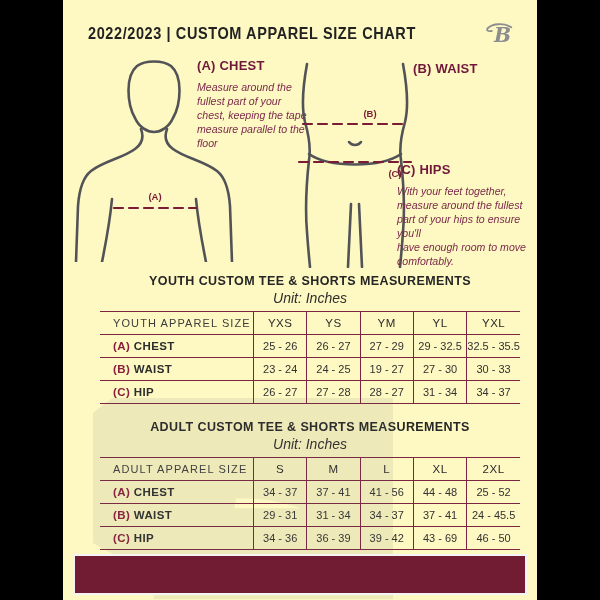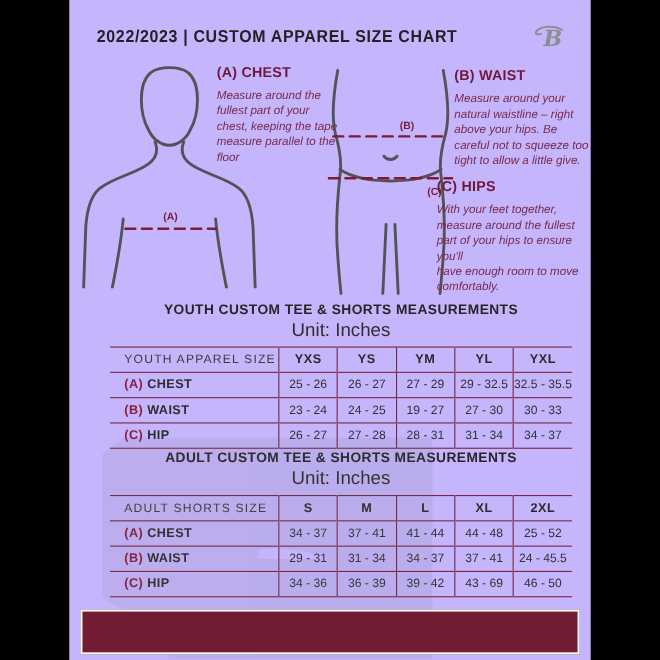--- a/index.html
+++ b/index.html
@@ -1,18 +1,18 @@
 <!DOCTYPE html>
 <html><head>
 <meta charset="utf-8">
 <style>
   html,body{margin:0;padding:0;background:#000;}
   .canvas{position:relative;width:600px;height:600px;background:#000;overflow:hidden;
           font-family:"Liberation Sans",sans-serif;}
-  .page{position:absolute;left:63px;top:0;width:474px;height:600px;background:#c4b5fd;overflow:hidden;}
+  .page{position:absolute;left:63px;top:0;width:474px;height:600px;background:#fef9c3;overflow:hidden;}
 
   
   .hdr{display:flex;justify-content:space-between;align-items:center;padding:20px 22px 0 25px;}
   .hdr-title{font-size:14.5px;font-weight:bold;letter-spacing:.6px;color:#222;transform:scaleY(1.08);}
   .brand{display:flex;align-items:center;gap:7px;}
   .brand-name{font-size:12.5px;font-weight:bold;letter-spacing:5px;color:#1c1c1c;}
   .logo{width:30px;height:28px;}
   .logoB{font-family:"DejaVu Serif",serif;font-style:italic;font-weight:bold;font-size:27px;fill:#8d8d90;}
 
   
@@ -21,30 +21,30 @@
   .fig path,.fig ellipse{fill:none;stroke:#525356;stroke-width:2.6;stroke-linecap:round;}
   .fig .dash{stroke:#7a1c36;stroke-width:2.2;stroke-dasharray:9 6;}
   .fig .mark{fill:#7a1c36;font-size:9.5px;font-weight:bold;stroke:none;font-family:"Liberation Sans",sans-serif;}
   .guide{position:absolute;}
   .guide h3{margin:0 0 7px 0;font-size:13px;letter-spacing:.2px;color:#70173a;}
   .guide p{margin:0;font-size:10.6px;font-style:italic;line-height:1.33;color:#7b2a4a;white-space:pre-line;}
 
   
   .tbl-block{text-align:center;padding-left:20px;}
   .tbl-title{font-size:12.5px;font-weight:bold;letter-spacing:.4px;color:#262626;}
-  .tbl-unit{font-size:17px;color:#2e2e2e;margin-top:2px;margin-bottom:5px;}
+  .tbl-unit{font-size:14px;font-style:italic;color:#2e2e2e;margin-top:2px;margin-bottom:5px;}
   table.size-table{width:420px;margin:0 auto;border-collapse:collapse;table-layout:fixed;
                    border-bottom:1.5px solid #7d2440;}
   .size-table tr{border-top:1.5px solid #7d2440;}
   .size-table th,.size-table td{height:20px;padding:1px 0;font-size:11px;color:#313131;
                                 text-align:center;vertical-align:middle;}
   .size-table th+th,.size-table td+td{border-left:1.5px solid #7d2440;}
   .size-table .label-col{width:140px;text-align:left;padding-left:13px;}
   .size-table thead th.label-col{font-weight:normal;letter-spacing:1.1px;font-size:11px;color:#3c3c3c;}
-  .size-table thead th{font-weight:bold;font-size:11.5px;letter-spacing:.5px;color:#2a2a2a;}
+  .size-table thead th{font-weight:normal;font-size:11.5px;letter-spacing:.5px;color:#2a2a2a;}
   .size-table tbody .label-col{font-size:11.5px;letter-spacing:.4px;color:#2d2d2d;font-weight:bold;}
   .size-table .key{color:#8a1e3d;font-weight:bold;}
 
   .wm{position:absolute;left:30px;top:398px;width:300px;height:255px;opacity:.10;pointer-events:none;}
   .wm .logoB{font-size:230px;fill:#6a6a6a;}
   .wm path{stroke:#6a6a6a !important;stroke-width:20 !important;}
 
   .footer-bar{position:absolute;left:10px;right:10px;top:554px;height:37px;
               background:#721c34;border:2px solid #f4f4f4;}
 </style>
@@ -94,21 +94,20 @@
         <path d="M 58,148 C 57,170 56,192 55,211" stroke-width="2.2"></path>
         <path d="M 66,148 C 67,170 68,192 69,211" stroke-width="2.2"></path>
         <path class="dash" d="M 10,68 L 114,68"></path>
         <path class="dash" d="M 6,106 L 118,106"></path>
         <text class="mark" x="77" y="61" text-anchor="middle">(B)</text>
         <text class="mark" x="102" y="121" text-anchor="middle">(C)</text>
       </svg>
 
       <div class="guide" style="left:350px;top:5px;width:122px;">
         <h3>(B) WAIST</h3>
-        <p>Measure around your natural waistline – right above your hips. Be careful not to squeeze too tight to allow a little give.</p>
       </div>
 
       <div class="guide" style="left:334px;top:106px;width:130px;">
         <h3>(C) HIPS</h3>
         <p>With your feet together, measure around the fullest part of your hips to ensure you'll
 have enough room to move comfortably.</p>
       </div>
     </div>
 
     <div class="tbl-block" style="margin-top:6px;">
@@ -139,48 +138,48 @@
             <td>23 - 24</td>
             <td>24 - 25</td>
             <td>19 - 27</td>
             <td>27 - 30</td>
             <td>30 - 33</td>
           </tr>
           <tr>
             <td class="label-col"><span class="key">(C)</span> <span>HIP</span></td>
             <td>26 - 27</td>
             <td>27 - 28</td>
-            <td>28 - 31</td>
+            <td>28 - 27</td>
             <td>31 - 34</td>
             <td>34 - 37</td>
           </tr>
         </tbody>
       </table>
     </div>
 
-    <div class="tbl-block" style="margin-top:1px;">
+    <div class="tbl-block" style="margin-top:16px;">
       <div class="tbl-title">ADULT CUSTOM TEE &amp; SHORTS MEASUREMENTS</div>
       <div class="tbl-unit">Unit: Inches</div>
       <table class="size-table">
         <thead>
           <tr>
-            <th class="label-col">ADULT SHORTS SIZE</th>
+            <th class="label-col">ADULT APPAREL SIZE</th>
             <th>S</th>
             <th>M</th>
             <th>L</th>
             <th>XL</th>
             <th>2XL</th>
           </tr>
         </thead>
         <tbody>
           <tr>
             <td class="label-col"><span class="key">(A)</span> <span>CHEST</span></td>
             <td>34 - 37</td>
             <td>37 - 41</td>
-            <td>41 - 44</td>
+            <td>41 - 56</td>
             <td>44 - 48</td>
             <td>25 - 52</td>
           </tr>
           <tr>
             <td class="label-col"><span class="key">(B)</span> <span>WAIST</span></td>
             <td>29 - 31</td>
             <td>31 - 34</td>
             <td>34 - 37</td>
             <td>37 - 41</td>
             <td>24 - 45.5</td>

